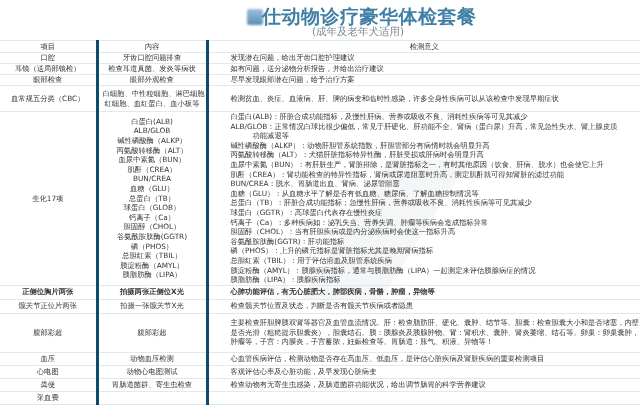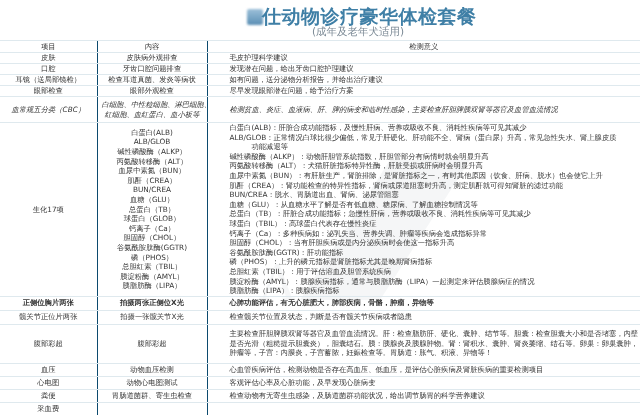--- a/index.html
+++ b/index.html
@@ -21,21 +21,21 @@
   .subtitle {
     position: absolute; left: 312px; top: 25px; font-size: 10.5px; color: #7a8894;
   }
   table {
     position: absolute; left: 0; top: 40px; width: 640px;
     border-collapse: collapse; table-layout: fixed;
     font-size: 7.3px; line-height: 9.6px; color: #333;
   }
   td {
     border-top: 1px solid #dfe9ee; border-bottom: 1px solid #dfe9ee;
-    border-left: 1px solid #0c4a6e;
+    border-left: 3px solid #0c4a6e;
     padding: 0 4px; vertical-align: middle;
   }
   td:first-child { border-left: none; }
   td.c { text-align: center; }
   td.l { text-align: left; padding-left: 22px; }
   tr.hdr td { height: 11px; margin-left: 26px; }
   .line { display: block; white-space: nowrap; }
   .line.indent { padding-left: 22px; }
   .watermark {
     position: absolute; left: 240px; top: 150px; width: 280px; height: 170px;
@@ -61,29 +61,20 @@
     <col style="width:97px">
     <col style="width:110px">
     <col style="width:433px">
   </colgroup>
   <tbody id="tbody">
     <tr class="hdr">
       <td class="c">项目</td>
       <td class="c">内容</td>
       <td class="c">检测意义</td>
     </tr>
-  <tr style="height: 11px;">
-        <td class="c">皮肤</td>
-        <td class="c">
-          <span class="line">皮肤病外观排查</span>
-        </td>
-        <td class="l">
-          <span class="line">毛皮护理科学建议</span>
-        </td>
-      </tr>
       <tr style="height: 11px; padding-left: 24px;">
         <td class="c">口腔</td>
         <td class="c">
           <span class="line">牙齿口腔问题排查</span>
         </td>
         <td class="l">
           <span class="line">发现潜在问题，给出牙齿口腔护理建议</span>
         </td>
       </tr>
       <tr style="height: 11px; margin-left: 14px;">
@@ -97,28 +88,28 @@
       </tr>
       <tr style="height: 11px;">
         <td class="c">眼部检查</td>
         <td class="c">
           <span class="line">眼部外观检查</span>
         </td>
         <td class="l">
           <span class="line">尽早发现眼部潜在问题，给予治疗方案</span>
         </td>
       </tr>
-      <tr style="height: 26px; font-style: italic;">
+      <tr style="height: 26px;">
         <td class="c">血常规五分类（CBC）</td>
         <td class="c">
           <span class="line">白细胞、中性粒细胞、淋巴细胞、</span>
           <span class="line">红细胞、血红蛋白、血小板等</span>
         </td>
         <td class="l">
-          <span class="line">检测贫血、炎症、血液病、肝、脾的病变和临时性感染，主要检查肝胆脾胰双肾等器官及血管血流情况</span>
+          <span class="line">检测贫血、炎症、血液病、肝、脾的病变和临时性感染，许多全身性疾病可以从该检查中发现早期症状</span>
         </td>
       </tr>
       <tr style="height: 168px;">
         <td class="c">生化17项</td>
         <td class="c">
           <span class="line">白蛋白(ALB)</span>
           <span class="line">ALB/GLOB</span>
           <span class="line">碱性磷酸酶（ALKP）</span>
           <span class="line">丙氨酸转移酶（ALT）</span>
           <span class="line">血尿中素氮（BUN）</span>
@@ -139,21 +130,21 @@
           <span class="line">白蛋白(ALB)：肝脏合成功能指标，及慢性肝病、营养或吸收不良、消耗性疾病等可见其减少</span>
           <span class="line">ALB/GLOB：正常情况白球比很少偏低，常见于肝硬化、肝功能不全、肾病（蛋白尿）升高，常见急性失水、肾上腺皮质</span>
           <span class="line indent">功能减退等</span>
           <span class="line">碱性磷酸酶（ALKP）：动物肝胆管系统指数，肝胆管部分有病情时就会明显升高</span>
           <span class="line">丙氨酸转移酶（ALT）：犬猫肝脏指标特异性酶，肝脏受损或肝病时会明显升高</span>
           <span class="line">血尿中素氮（BUN）：有肝脏生产，肾脏排除，是肾脏指标之一，有时其他原因（饮食、肝病、脱水）也会使它上升</span>
           <span class="line">肌酐（CREA）：肾功能检查的特异性指标，肾病或尿道阻塞时升高，测定肌酐就可得知肾脏的滤过功能</span>
           <span class="line">BUN/CREA：脱水、胃肠道出血、肾病、泌尿管阻塞</span>
           <span class="line">血糖（GLU）：从血糖水平了解是否有低血糖、糖尿病、了解血糖控制情况等</span>
           <span class="line">总蛋白（TB）：肝脏合成功能指标；急慢性肝病，营养或吸收不良、消耗性疾病等可见其减少</span>
-          <span class="line">球蛋白（TBIL）：高球蛋白代表存在慢性炎症</span>
+          <span class="line">球蛋白（GGTR）：高球蛋白代表存在慢性炎症</span>
           <span class="line">钙离子（Ca）：多种疾病如：泌乳失当、营养失调、肿瘤等疾病会造成指标异常</span>
           <span class="line">胆固醇（CHOL）：当有肝胆疾病或是内分泌疾病时会使这一指标升高</span>
           <span class="line">谷氨酰胺肽酶(GGTR)：肝功能指标</span>
           <span class="line">磷（PHOS）：上升的磷元指标是肾脏指标尤其是晚期肾病指标</span>
           <span class="line">总胆红素（TBIL）：用于评估溶血及胆管系统疾病</span>
           <span class="line">胰淀粉酶（AMYL）：胰腺疾病指标，通常与胰脂肪酶（LIPA）一起测定来评估胰腺病症的情况</span>
           <span class="line">胰脂肪酶（LIPA）：胰腺疾病指标</span>
         </td>
       </tr>
       <tr style="height: 14px; font-weight: bold;">

